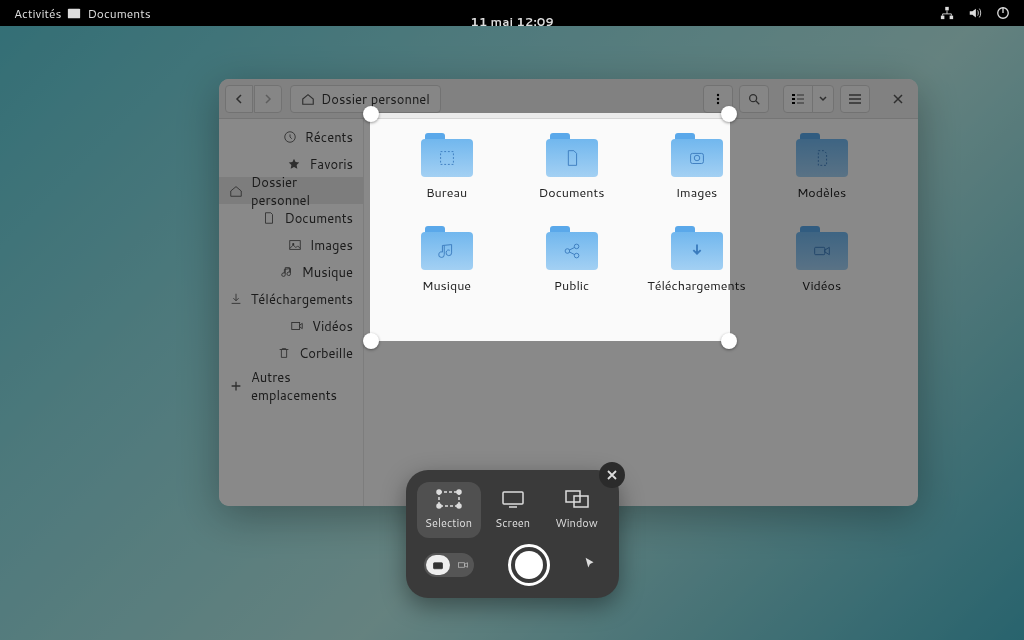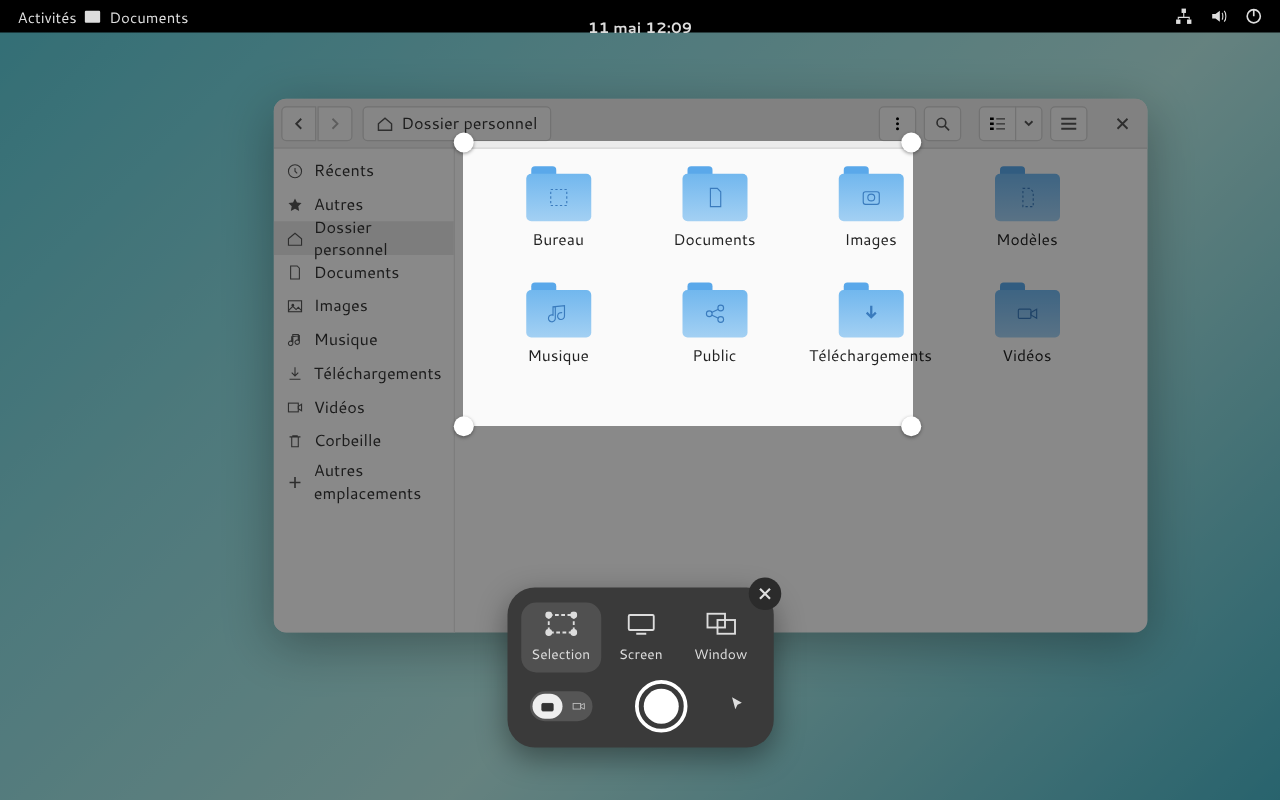--- a/index.html
+++ b/index.html
@@ -28,21 +28,21 @@
   .hdr .spacer { flex: 1; }
   .hdr .iconbtn { width: 30px; height: 28px; border: 1px solid #cfcfcf; background: #f5f5f5; border-radius: 4px; display: flex; align-items: center; justify-content: center; color: #555; }
   .hdr .btncluster { display: flex; }
   .hdr .btncluster .iconbtn { border-radius: 0; margin-left: -1px; }
   .hdr .btncluster .iconbtn:first-child { border-radius: 4px 0 0 4px; margin-left: 0; }
   .hdr .btncluster .iconbtn:last-child { border-radius: 0 4px 4px 0; }
   .hdr .gap { width: 10px; }
   .hdr .close { width: 28px; height: 28px; display: flex; align-items: center; justify-content: center; color: #555; }
   .win .body { flex: 1; display: flex; }
   .sidebar { width: 145px; background: #fafafa; border-right: 1px solid #e3e3e3; padding-top: 4px; font-size: 13px; color: #333; }
-  .sidebar .srow { display: flex; align-items: center; gap: 8px; height: 27px; padding: 0 10px; }
+  .sidebar .srow { display: flex; align-items: center; gap: 8px; height: 27px; padding: 0 10px; justify-content: flex-end; }
   .sidebar .srow.active { background: #e3e3e3; }
   .sidebar .srow svg { width: 14px; height: 14px; fill: #555; flex-shrink: 0; }
   .content { flex: 1; padding: 14px 20px; display: flex; flex-wrap: wrap; align-content: flex-start; gap: 0; align-items: flex-end; }
   .folder { width: 125px; height: 93px; display: flex; flex-direction: column; align-items: center; justify-content: flex-start; }
   .folder .ficon { width: 52px; height: 44px; position: relative; }
   .folder .ficon .tab { position:absolute; top:0; left:4px; width:20px; height:8px; background:#5aa8ea; border-radius:3px 3px 0 0; }
   .folder .ficon .body { position:absolute; top:6px; left:0; right:0; bottom:0; background:linear-gradient(#71b7ee,#a3d0f3); border-radius:4px; display:flex; align-items:center; justify-content:center; }
   .folder .ficon .body svg { width:22px; height:22px; fill:#3a7bbd; stroke:#3a7bbd; }
   .folder .lbl { margin-top: 6px; font-size: 12.5px; color: #222; text-align: center; }
   
@@ -172,21 +172,21 @@
           <svg viewBox="0 0 16 16">
             <circle cx="8" cy="8" r="6" fill="none" stroke="#555"></circle>
             <path d="M8 5v3l2 2" stroke="#555" fill="none"></path>
           </svg>
           <span>Récents</span>
         </div>
       <div class="srow">
           <svg viewBox="0 0 16 16">
             <path d="M8 2l1.8 3.8 4.2.4-3 3 .8 4.2L8 11.5 4.2 13.4 5 9.2 2 6.2l4.2-.4z"></path>
           </svg>
-          <span>Autres</span>
+          <span>Favoris</span>
         </div>
       <div class="srow active">
           <svg viewBox="0 0 16 16">
             <path d="M2 8l6-5 6 5v6H2z" fill="none" stroke="#555"></path>
           </svg>
           <span>Dossier personnel</span>
         </div>
       <div class="srow">
           <svg viewBox="0 0 16 16">
             <path d="M4 2h6l2 2v10H4z" fill="none" stroke="#555"></path>

